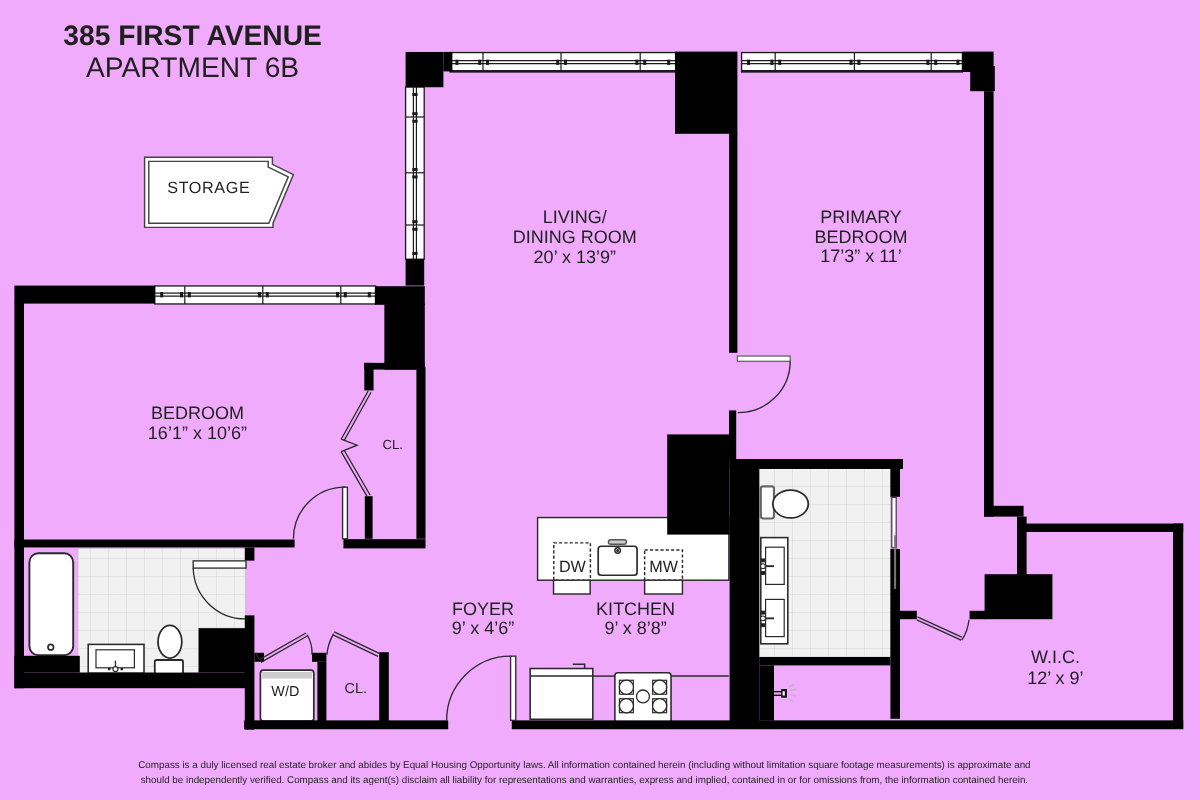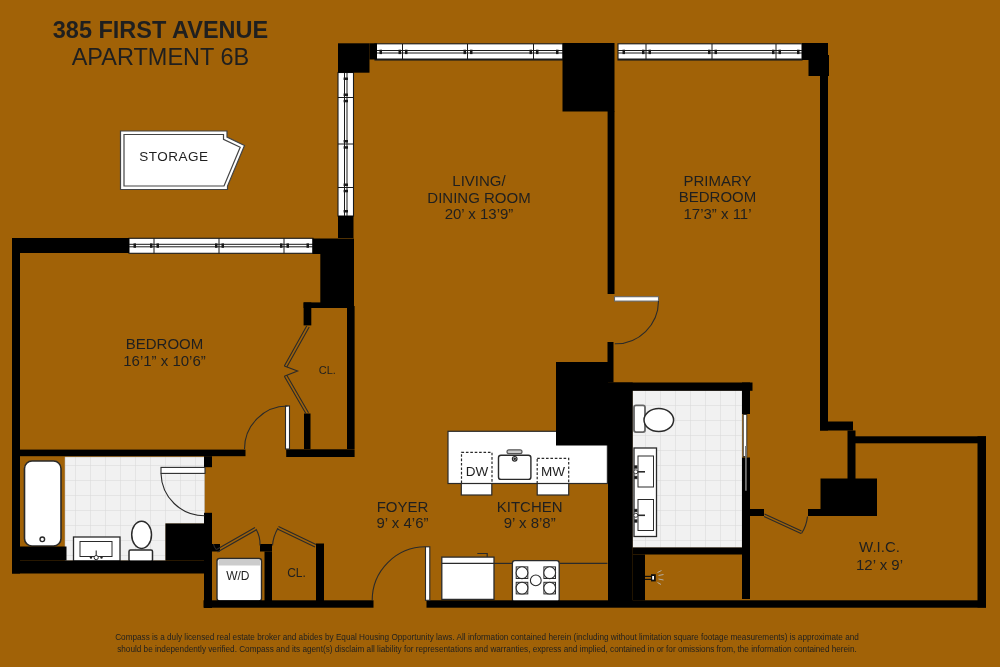--- a/index.html
+++ b/index.html
@@ -1,16 +1,16 @@
 <!DOCTYPE html>
 <html><head>
 <meta charset="utf-8">
 <style>
   html,body{margin:0;padding:0;background:#fff;}
-  .page{position:relative;width:1000px;height:667px;background:#a16207;overflow:hidden;
+  .page{position:relative;width:1000px;height:667px;background:#f0abfc;overflow:hidden;
         font-family:"Liberation Sans", sans-serif;}
   svg{position:absolute;left:0;top:0;}
   text{fill:#1f1f1f;}
 </style>
 </head>
 <body>
 <div class="page">
 <svg width="1000" height="667" viewBox="0 0 1000 667">
 <defs>
   <pattern id="tile" width="15" height="15" patternUnits="userSpaceOnUse">

